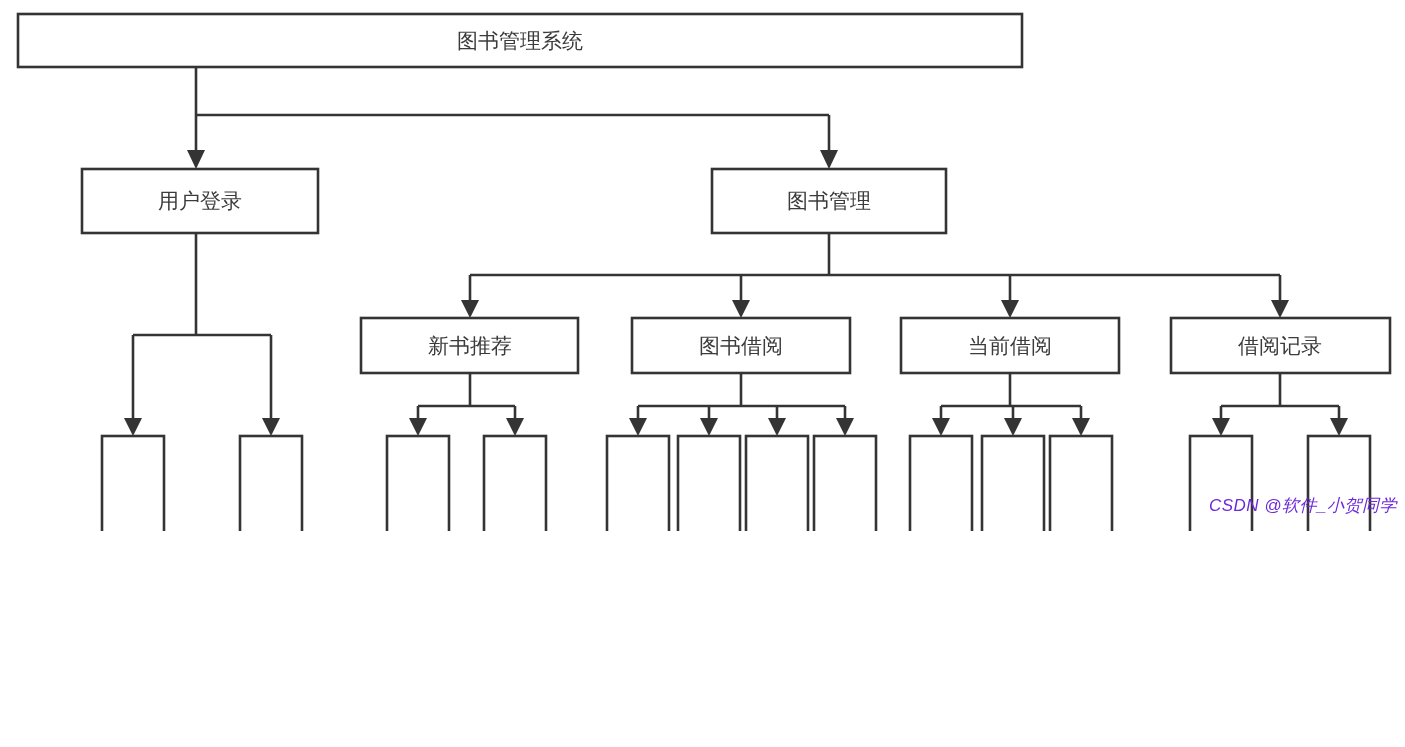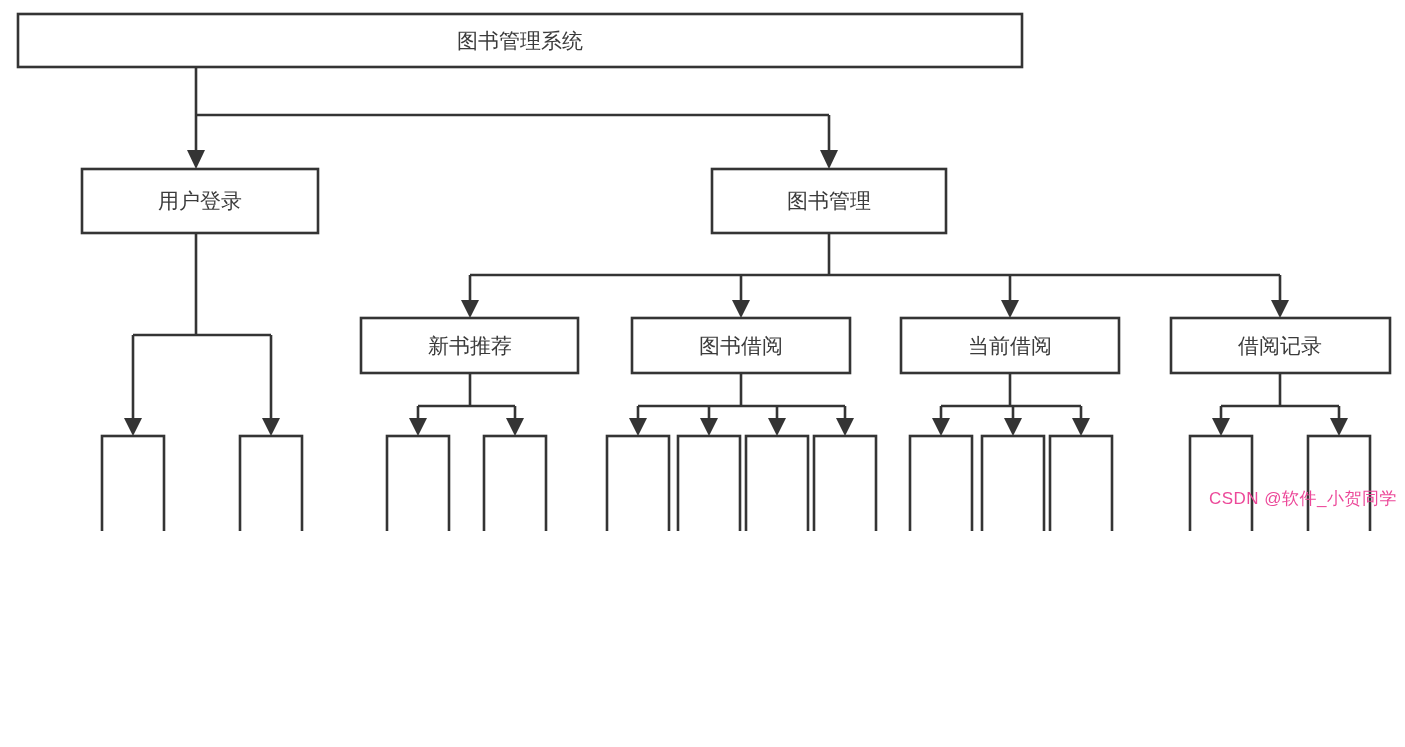--- a/index.html
+++ b/index.html
@@ -70,27 +70,28 @@
     font-size: 21px;
     line-height: 1.32;
     color: #3b3b3b;
     letter-spacing: 3px;
     white-space: nowrap;
     text-align: center;
   }
   .watermark {
     position: absolute;
     right: 8px;
-    bottom: 21px;
+    bottom: 14px;
     font-family: "Liberation Sans", "DejaVu Sans", sans-serif;
     font-size: 17px;
-    color: #ec4899;
+    color: #6d28d9;
     letter-spacing: 0.5px;
     white-space: nowrap;
     pointer-events: none;
+    font-style: italic;
   }
 </style>
 </head>
 <body>
 
 <div id="diagram-root">
 
   <svg id="diagram-svg" viewBox="0 0 1405 747">
     <defs>
       <marker id="arrow" viewBox="0 0 12 12" refX="6" refY="10.5" markerWidth="12" markerHeight="12" orient="auto-start-reverse">

